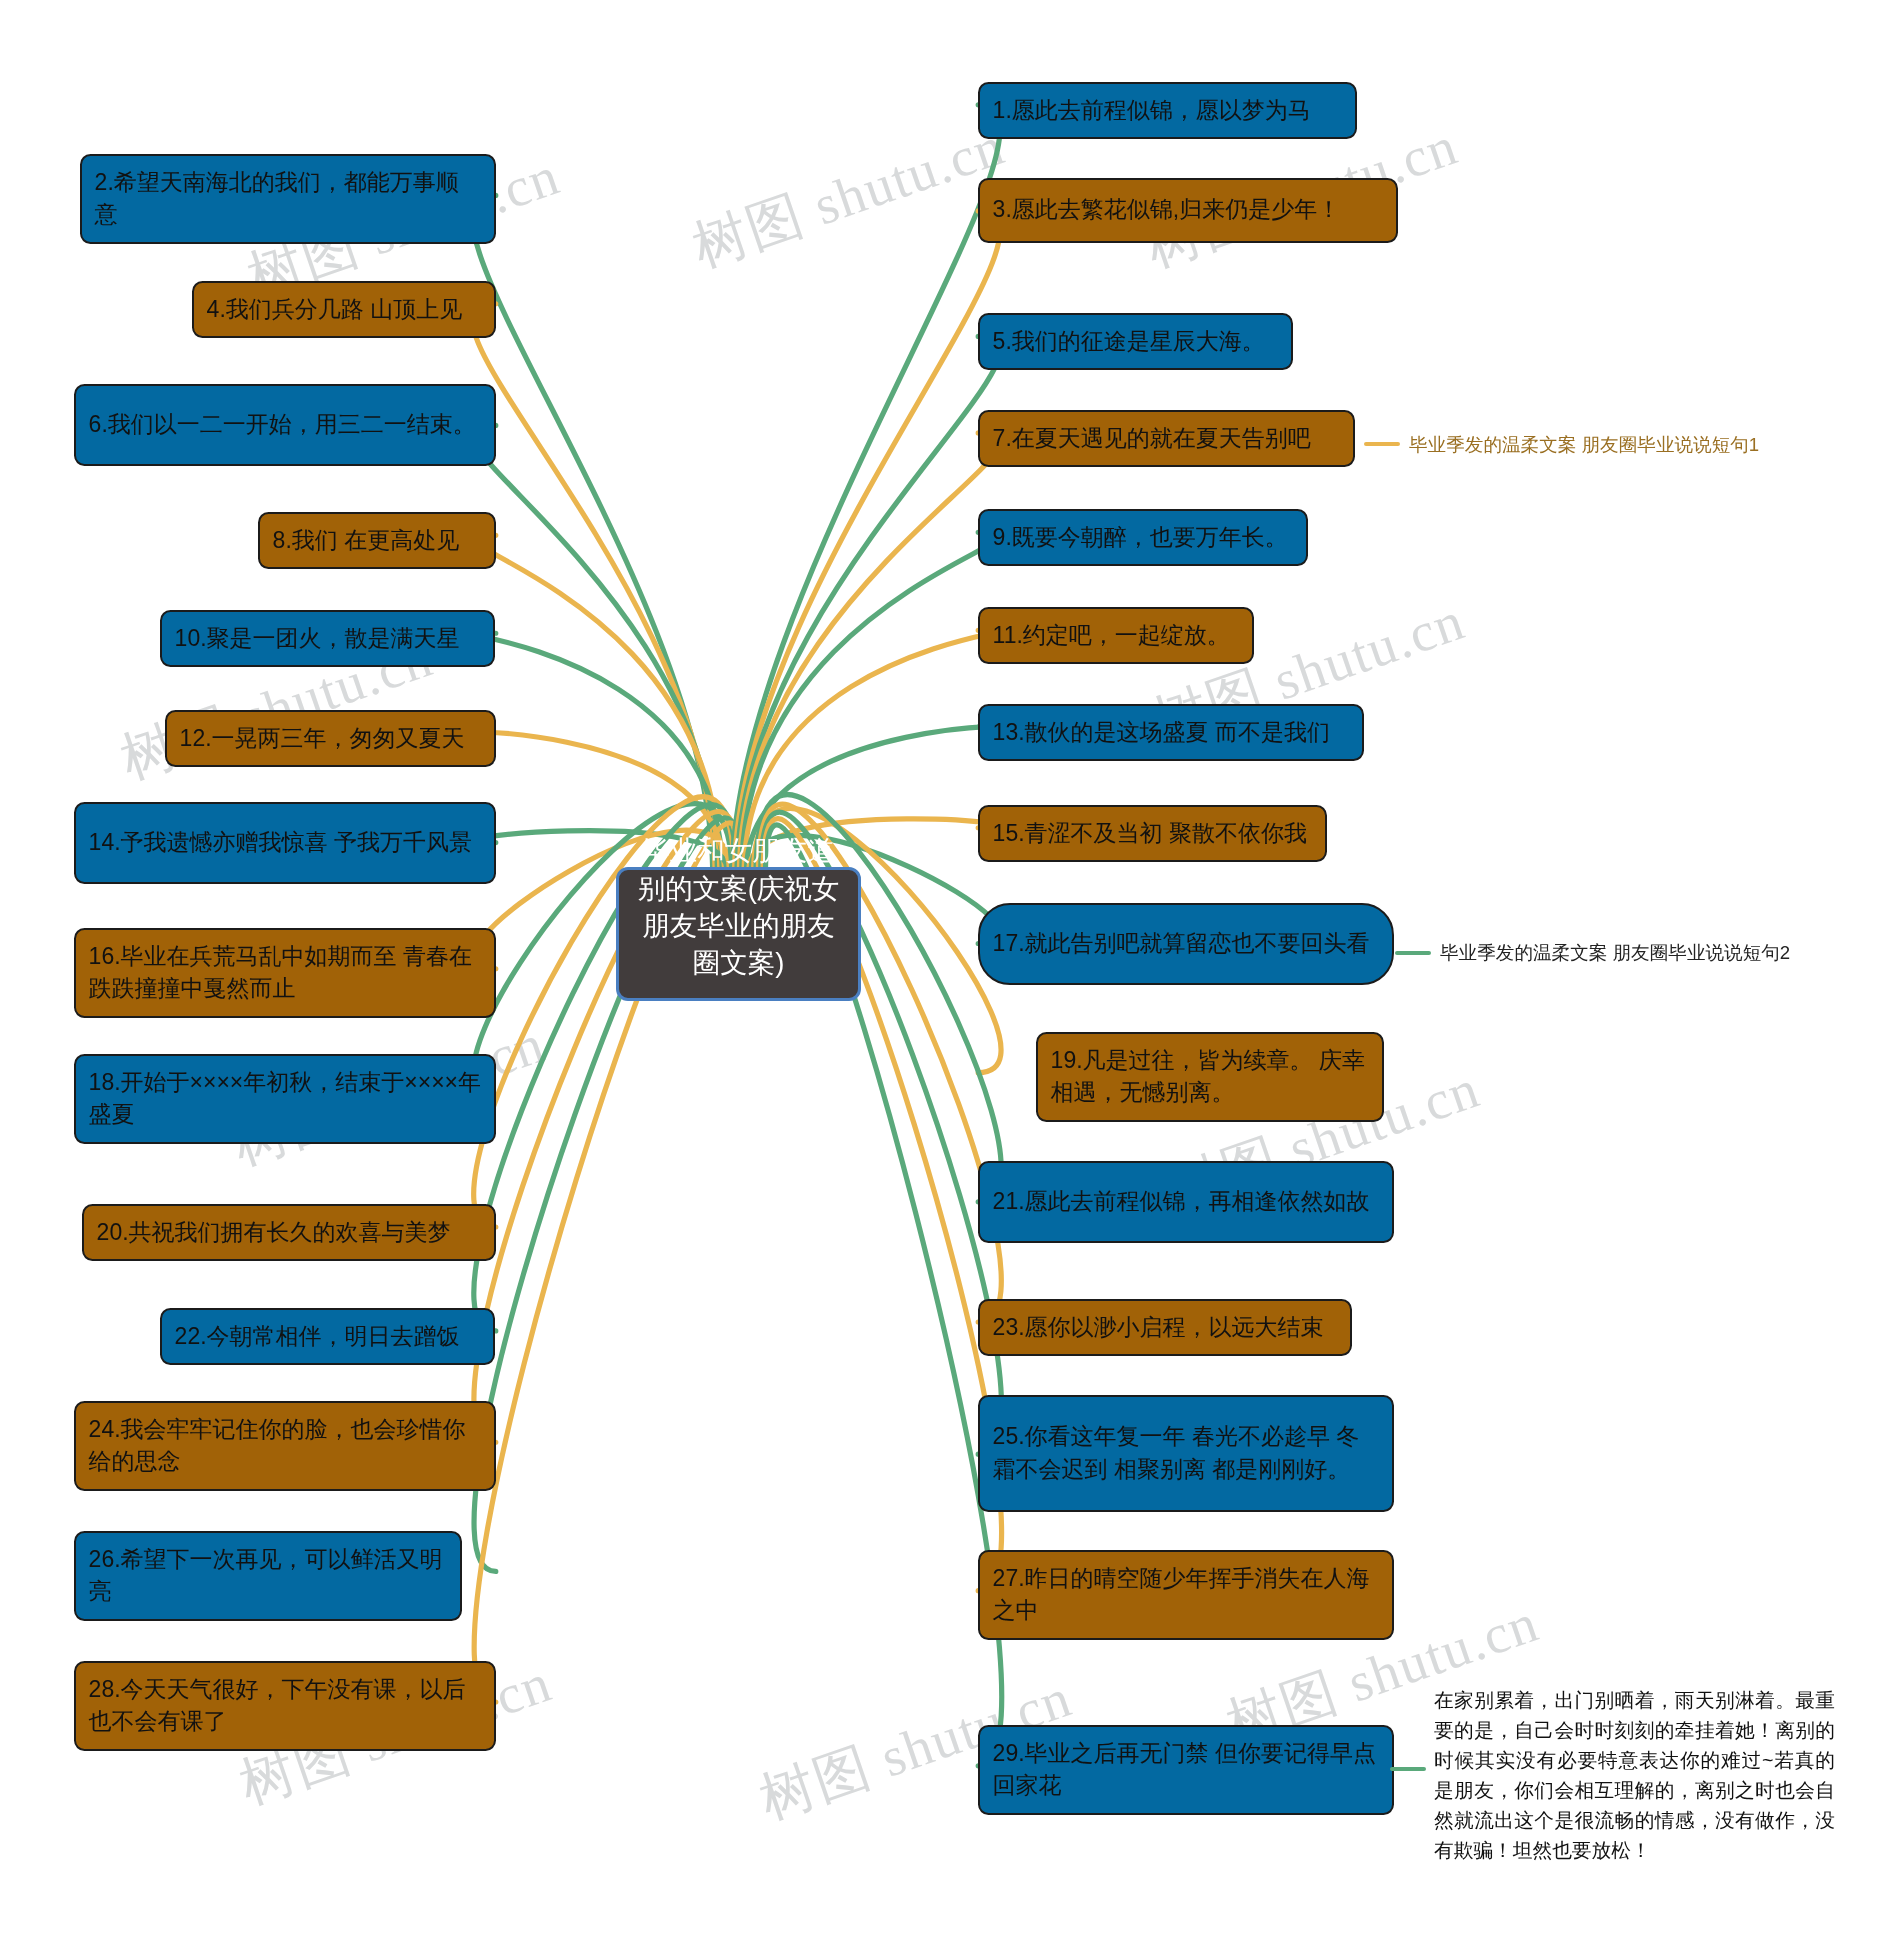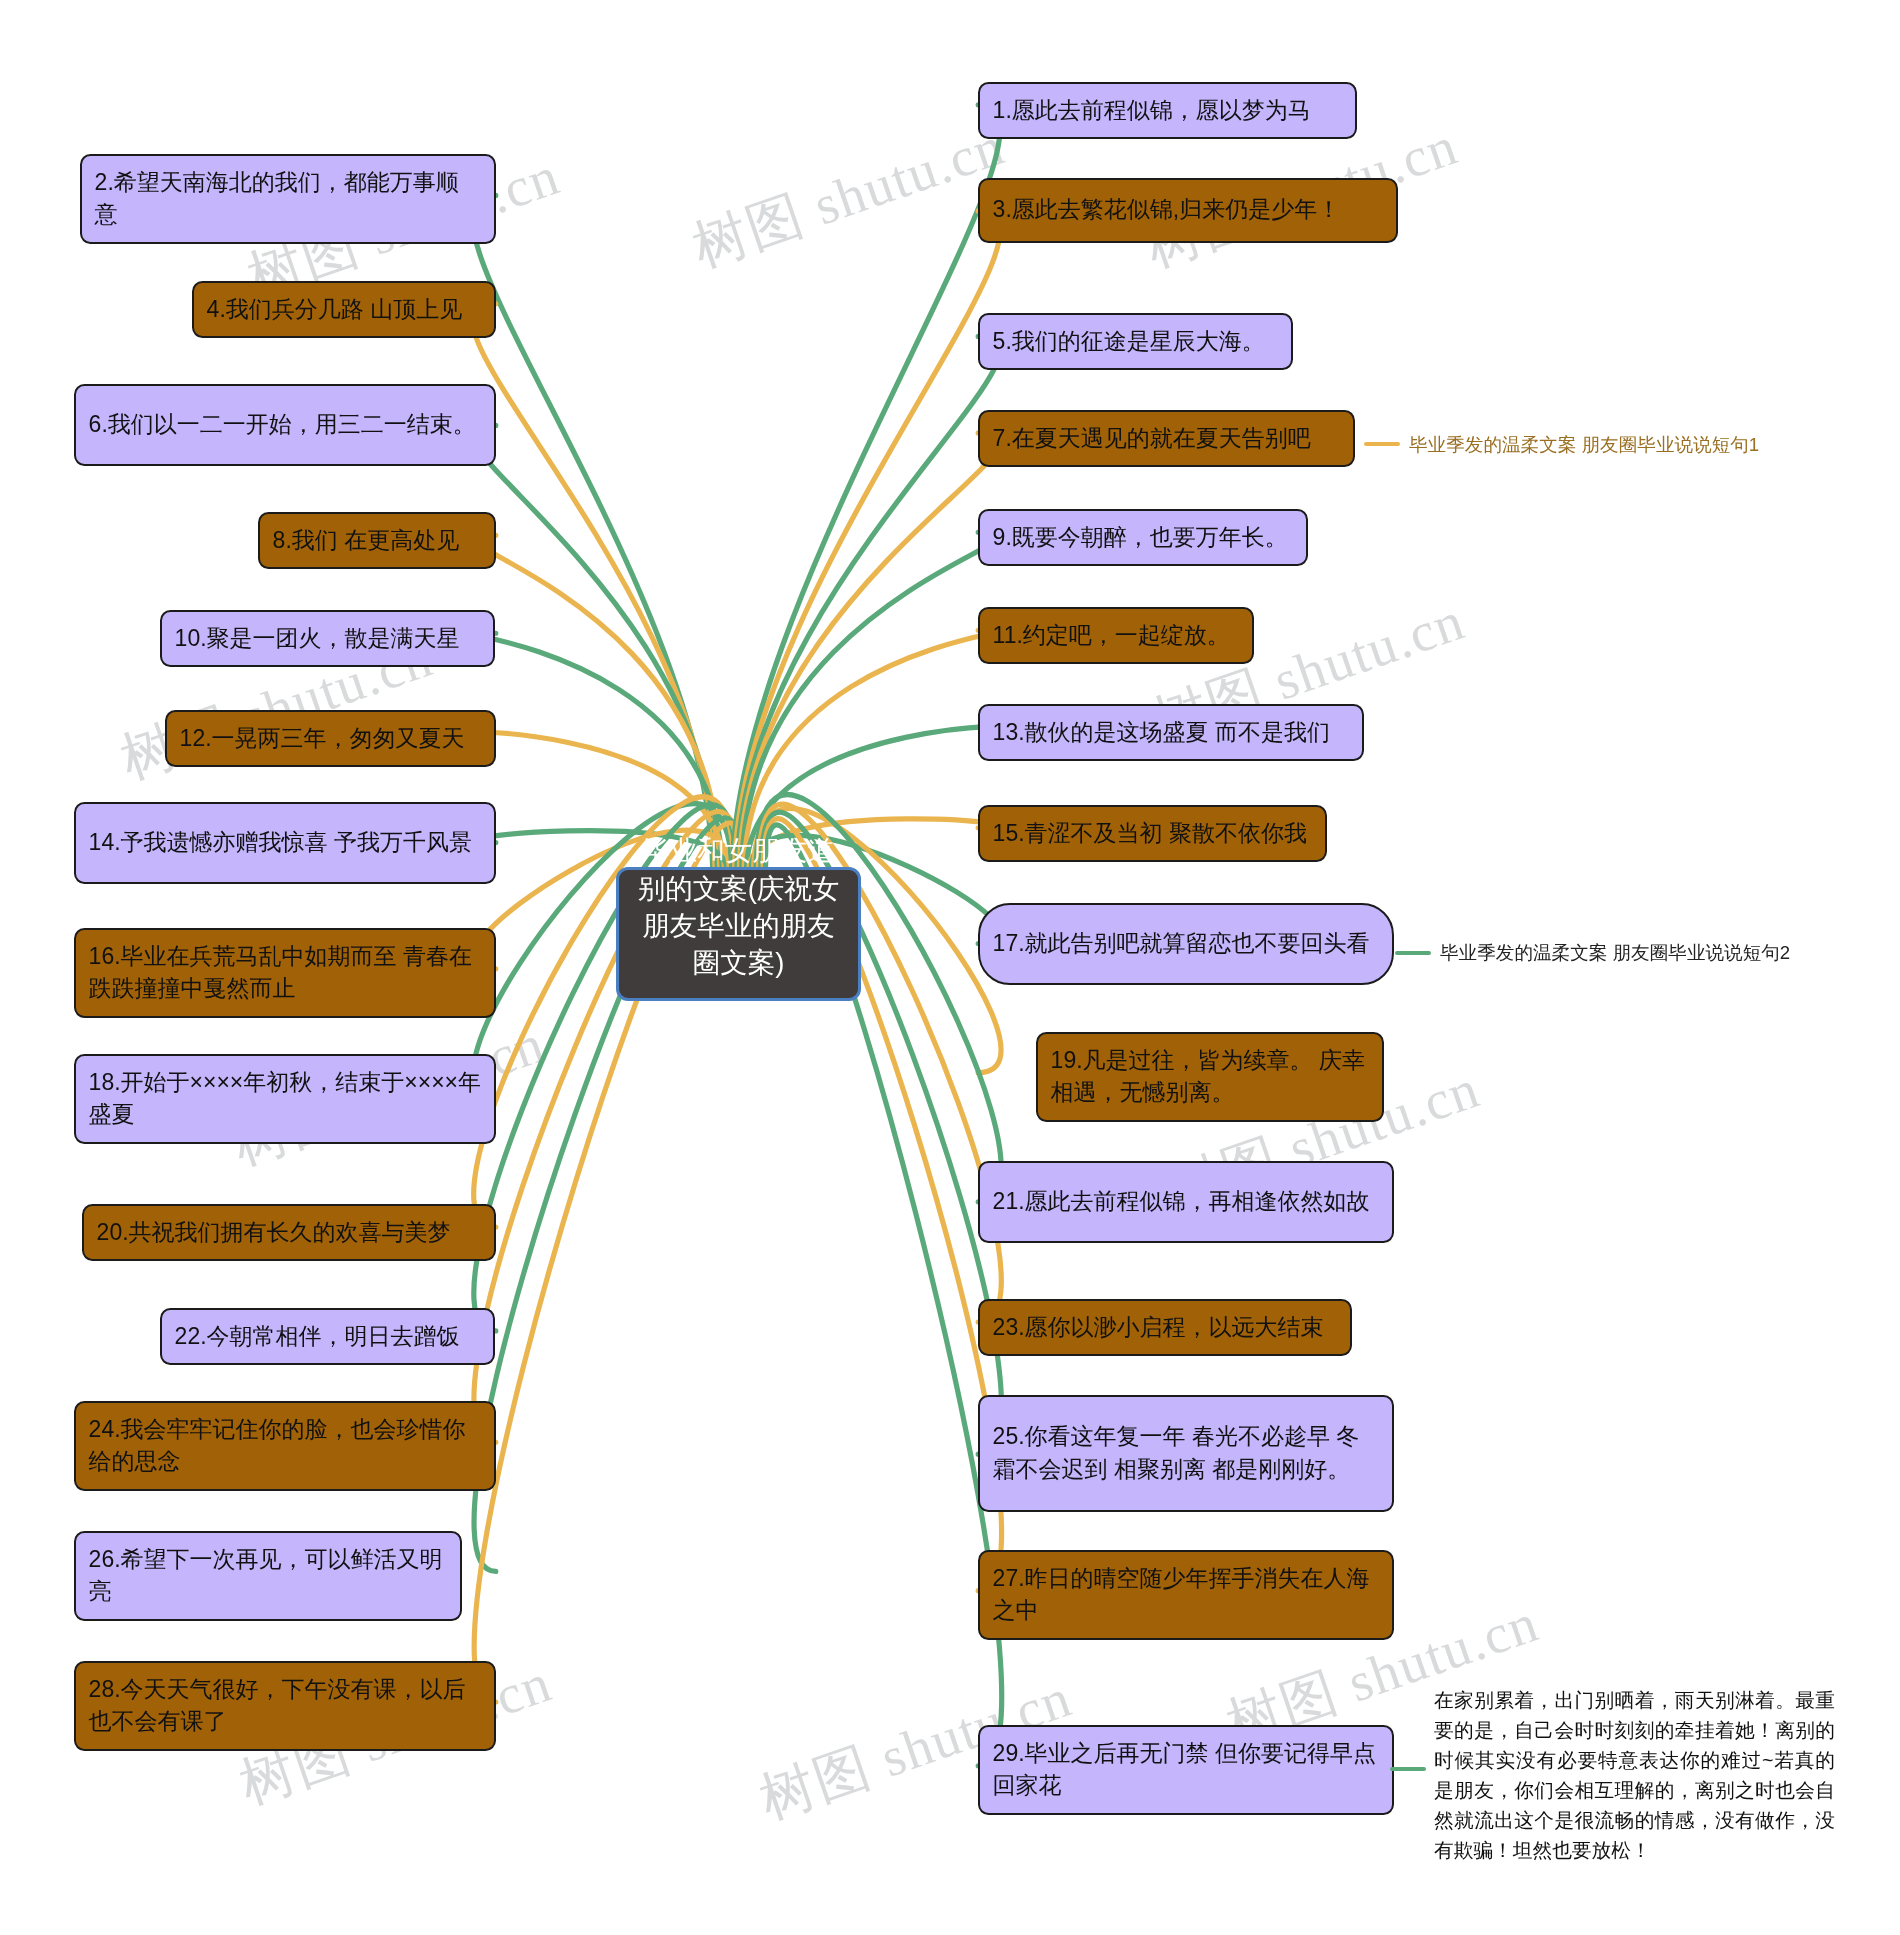--- a/index.html
+++ b/index.html
@@ -37,21 +37,21 @@
     border:2.2px solid #1b1b1b;
     border-radius:10.4px;
     color:#111111;
     font-size:23px;
     line-height:1.42;
     padding:9.6px 12.6px 11px 12.6px;
     display:flex;
     align-items:center;
     z-index:3;
   }
-  .node.green{background:#c4b5fd;}
+  .node.green{background:#0369a1;}
   .node.orange{background:#a16207;}
   .node .txt{display:block;width:100%;}
 
   
   #center-node{
     position:absolute;
     box-sizing:border-box;
     background:#413c3c;
     border:3px solid #4a7fc1;
     border-radius:12px;

